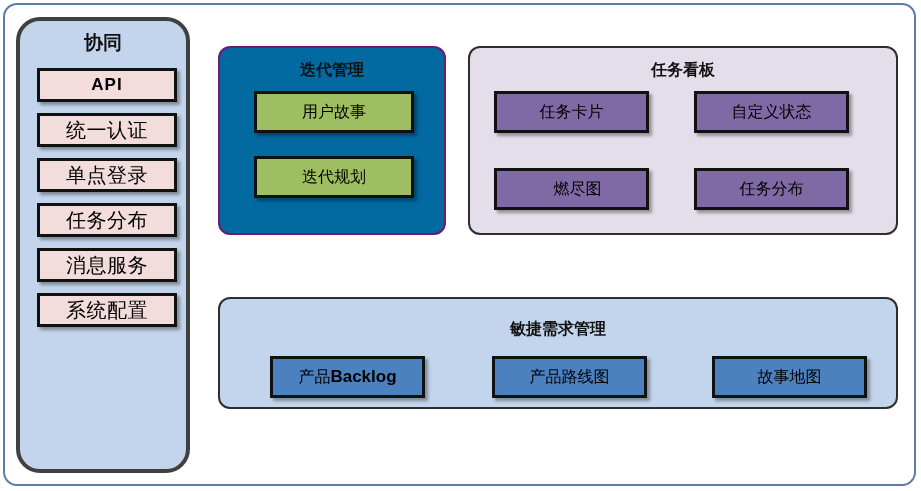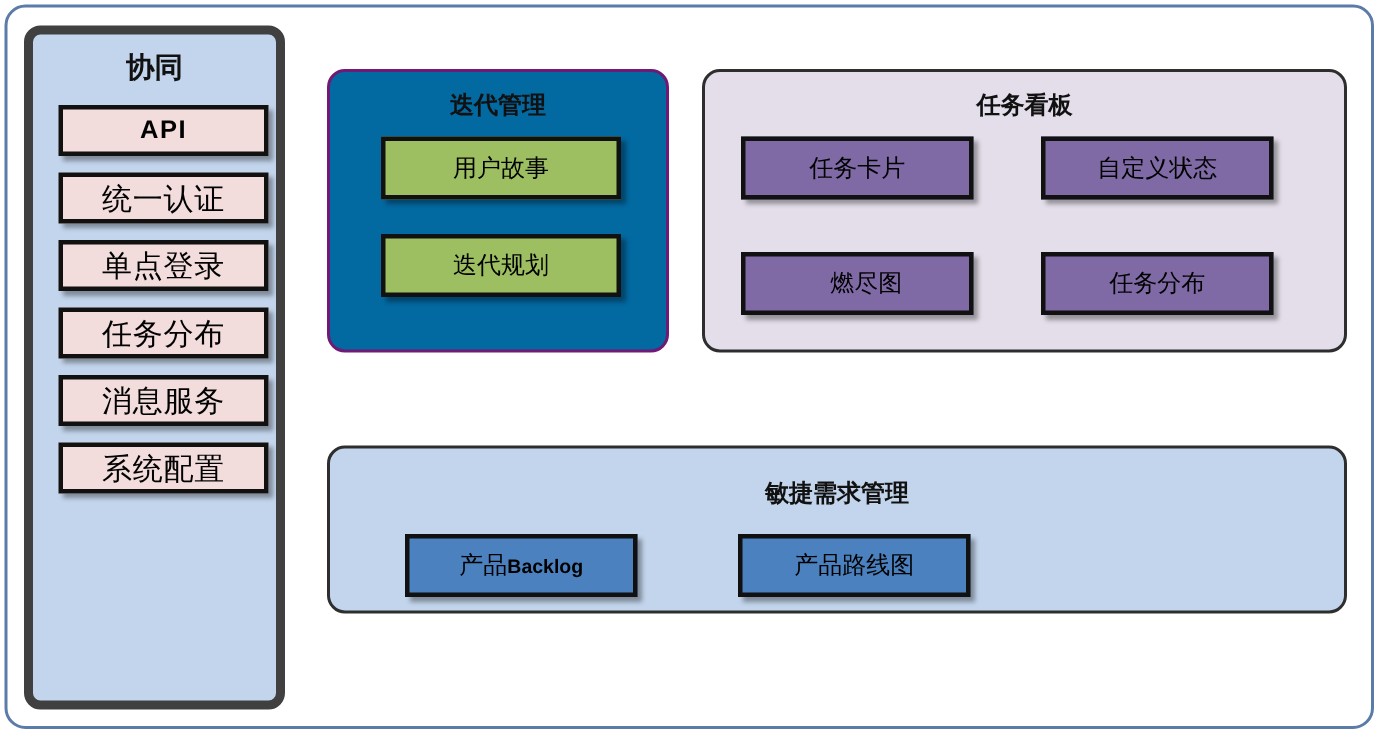--- a/index.html
+++ b/index.html
@@ -37,22 +37,22 @@
     font-family: "Liberation Sans", "DejaVu Sans", sans-serif;
     font-weight: bold;
     color: #111111;
   }
 
   
   #sidebar-panel {
     left: 16px; top: 17px;
     width: 174px; height: 456px;
     background: #c3d5ec;
-    border: 6px solid #404040;
-    border-radius: 11px;
+    border: 4px solid #404040;
+    border-radius: 24px;
   }
   #sidebar-panel .panel-title {
     top: 9px;
     font-size: 19px;
   }
 
   .sidebar-list {
     position: absolute;
     left: 17px; top: 47px;
     width: 140px;
@@ -142,21 +142,21 @@
     display: flex; align-items: center; justify-content: center;
     font-size: 16px; color: #000;
   }
   #ag-box-0 { left: 50px; }
   #ag-box-1 { left: 272px; }
   #ag-box-2 { left: 492px; }
 
   .ag-box .latin-bold {
     font-family: "Liberation Sans", "DejaVu Sans", sans-serif;
     font-weight: bold;
-    font-size: 13px;
+    font-size: 17px;
   }
 </style>
 </head>
 <body>
 
 <div id="canvas">
 
   <div class="outer-frame"></div>
 
   <div class="panel" id="sidebar-panel">
@@ -185,15 +185,16 @@
     <div class="tb-box" id="tb-box-3">任务分布</div>
   </div>
 
   <div class="panel" id="agile-panel">
     <div class="panel-title">敏捷需求管理</div>
     <div class="ag-box" id="ag-box-0">
       <span>产品</span>
         <span class="latin-bold">Backlog</span>
     </div>
     <div class="ag-box" id="ag-box-1">产品路线图</div>
+    <div class="ag-box" id="ag-box-2">故事地图</div>
   </div>
 
 </div>
 
 </body></html>

